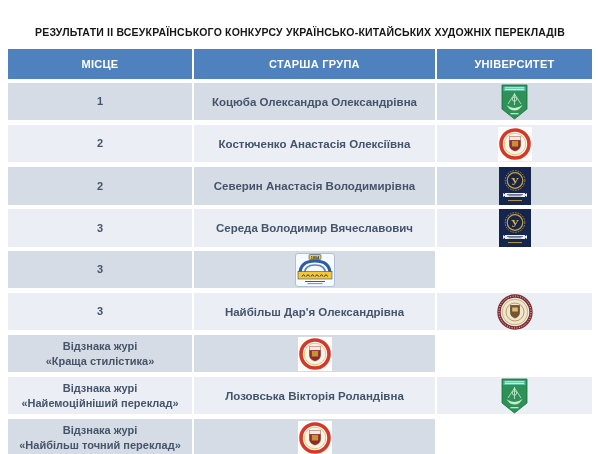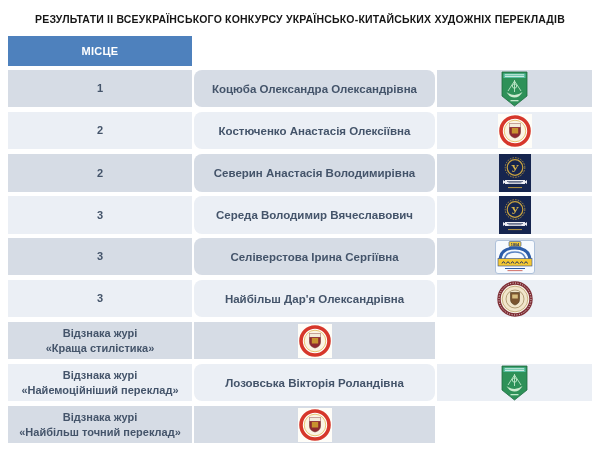--- a/index.html
+++ b/index.html
@@ -5,21 +5,21 @@
   html, body { margin: 0; padding: 0; }
   body {
     width: 600px; height: 454px;
     background: #ffffff;
     font-family: "Liberation Sans", sans-serif;
     overflow: hidden;
   }
   .canvas {
     box-sizing: border-box;
     width: 600px; height: 454px;
-    padding: 11px 8px 0 8px;
+    padding: 24px 8px 0 8px;
   }
   .title {
     text-align: center;
     font-weight: bold;
     font-size: 10.5px;
     letter-spacing: 0.2px;
     color: #161616;
     margin: 2px 0 11px 0;
   }
   .header-row, .row {
@@ -39,32 +39,34 @@
   .row { height: 37px; margin-bottom: 5px; }
   .cell {
     display: flex; align-items: center; justify-content: center;
     font-weight: bold;
     color: var(--cell-text, #44546A);
     text-align: center;
   }
   .row:nth-child(odd) .cell { background: var(--row-odd, #D6DCE5); }
   .row:nth-child(even) .cell { background: var(--row-even, #EBEFF5); }
   .cell.place { font-size: 11px; white-space: pre-line; line-height: 1.35; }
-  .cell.name  { font-size: 11.5px; border-radius: 8px; }
+  .cell.name  { font-size: 11.5px; }
   .cell.logo svg { display: block; }
 </style>
 </head>
 <body>
 
 <div class="canvas">
   <div class="title">РЕЗУЛЬТАТИ ІІ ВСЕУКРАЇНСЬКОГО КОНКУРСУ УКРАЇНСЬКО-КИТАЙСЬКИХ ХУДОЖНІХ ПЕРЕКЛАДІВ</div>
 
   <div>
     <div class="header-row">
       <div class="header-cell">МІСЦЕ</div>
+      <div class="header-cell">СТАРША ГРУПА</div>
+      <div class="header-cell">УНІВЕРСИТЕТ</div>
     </div>
     <div id="rows">
   <div class="row">
     <div class="cell place">1</div>
     <div class="cell name">Коцюба Олександра Олександрівна</div>
     <div class="cell logo">
             <svg width="27" height="36" viewBox="0 0 27 36">
               <path d="M1 1 h25 v24 L13.5 35 1 25 Z" fill="#2E9158" stroke="#1E6B40" stroke-width="0.8"></path>
               <rect x="2.5" y="2.5" width="22" height="4.5" fill="#5ABFA3"></rect>
               <rect x="4" y="3.4" width="19" height="0.8" fill="#EAF6EF"></rect>
@@ -128,21 +130,20 @@
               <rect x="6" y="26" width="20" height="4" fill="#EDEDF2"></rect>
               <rect x="8" y="27" width="16" height="0.8" fill="#16254E" opacity="0.75"></rect>
               <rect x="9.5" y="28.4" width="13" height="0.8" fill="#16254E" opacity="0.75"></rect>
               <rect x="9" y="33" width="14" height="1.1" fill="#C8A23F" opacity="0.85"></rect>
             </svg>
           </div>
   </div>
 
   <div class="row">
     <div class="cell place">3</div>
-    <div class="cell name">Селіверстова Ірина Сергіївна</div>
     <div class="cell logo">
             <svg width="40" height="34" viewBox="0 0 40 34">
               <rect x="0.5" y="0.5" width="39" height="33" rx="2.5" fill="#F7FAFE" stroke="#9FB6D4" stroke-width="0.8"></rect>
               <rect x="14" y="1.5" width="12" height="5" rx="1" fill="#F2CB3D" stroke="#2C4C8F" stroke-width="0.6"></rect>
               <text x="20" y="5.6" font-size="3.8" text-anchor="middle" fill="#1D2F63" font-weight="bold">1804</text>
               <path d="M5 21 Q5 8 20 8 Q35 8 35 21" fill="none" stroke="#2C5CA8" stroke-width="3"></path>
               <path d="M9.5 21 Q9.5 12 20 12 Q30.5 12 30.5 21" fill="none" stroke="#5B84C4" stroke-width="1.6"></path>
               <rect x="3" y="18.5" width="34" height="7.5" fill="#F5C832" stroke="#2C4C8F" stroke-width="0.6"></rect>
               <path d="M7 23.5 q1.5 -3.5 3 0 M11.5 23.5 q1.5 -3.5 3 0 M16 23.5 q1.5 -3.5 3 0 M20.5 23.5 q1.5 -3.5 3 0 M25 23.5 q1.5 -3.5 3 0 M29.5 23.5 q1.5 -3.5 3 0" stroke="#1D2F63" stroke-width="1" fill="none"></path>
               <rect x="10" y="28" width="20" height="1" fill="#2C5CA8"></rect>

